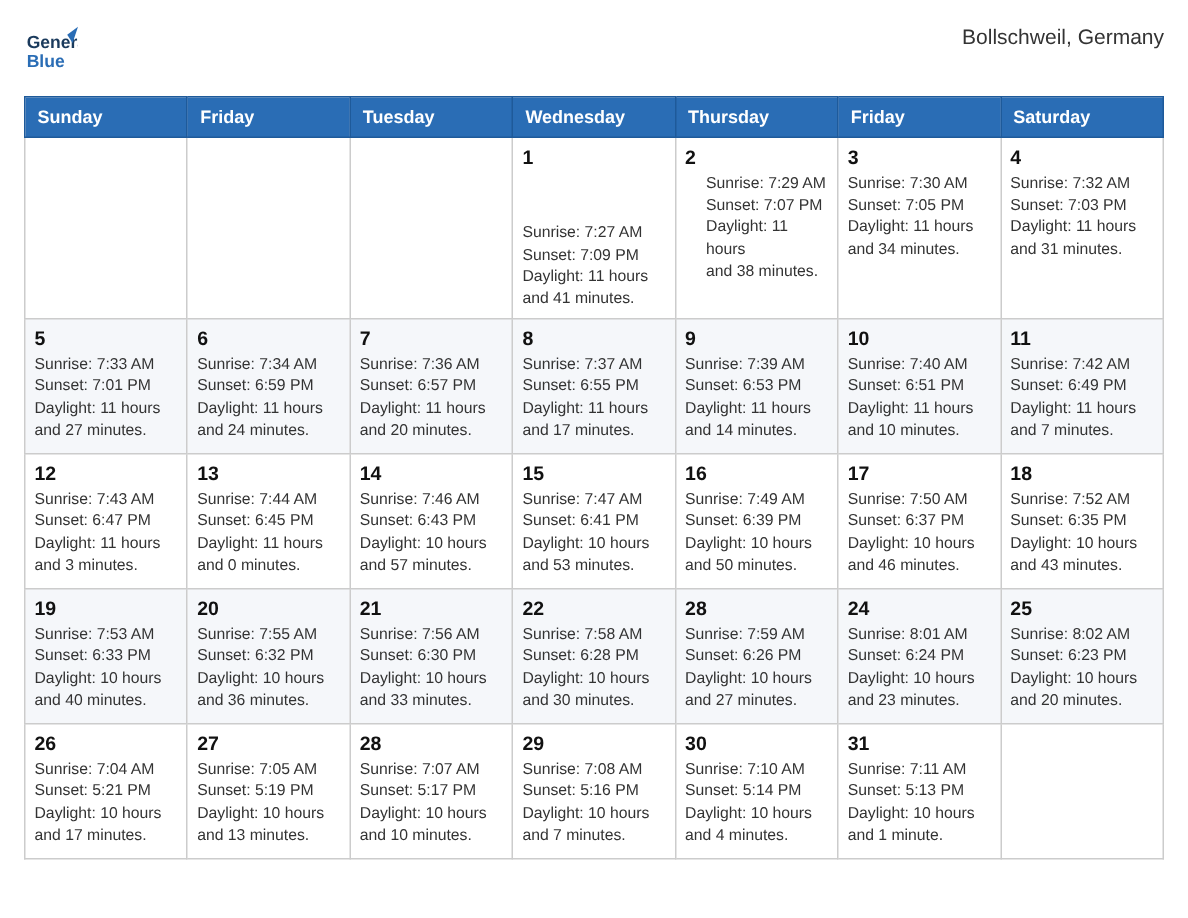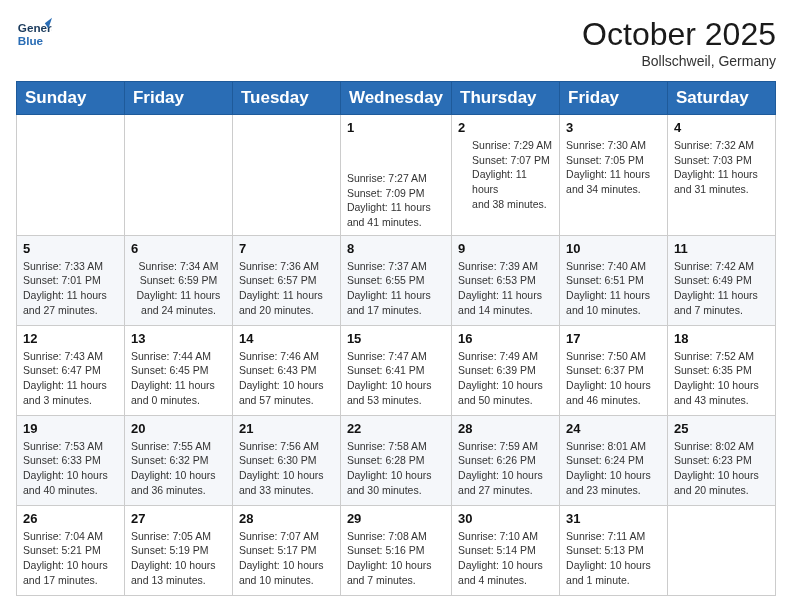--- a/index.html
+++ b/index.html
@@ -40,21 +40,21 @@
     .calendar {
       width: 100%;
       border-collapse: collapse;
       border: 1px solid #ccc;
     }
     .calendar th {
       background-color: #2a6db5;
       color: #fff;
       text-align: left;
       padding: 6px 8px;
-      font-size: 17px;
+      font-size: 12px;
       font-weight: bold;
       border: 1px solid #1e5a9a;
     }
     .calendar td {
       vertical-align: top;
       border: 1px solid #ccc;
       padding: 5px 6px;
       width: 108px;
       min-height: 90px;
       font-size: 11px;
@@ -86,21 +86,20 @@
 
 <div class="header">
   <div class="logo">
     <svg class="logo-icon" viewBox="0 0 40 40">
       <text x="2" y="18" font-size="13" font-weight="bold" fill="#1a3a5c" font-family="Arial">General</text>
       <text x="2" y="32" font-size="13" font-weight="bold" fill="#2a6db5" font-family="Arial">Blue</text>
       <polygon points="32,8 40,2 36,14" fill="#2a6db5"></polygon>
     </svg>
   </div>
   <div class="title-section">
-    <div class="month-title">October 2025</div>
     <div class="location">Bollschweil, Germany</div>
   </div>
 </div>
 
 <table class="calendar">
   <thead>
     <tr id="header-row">
     <th>Sunday</th>
         <th>Friday</th>
         <th>Tuesday</th>
@@ -147,21 +146,21 @@
       <tr class="week-row">
         <td>
           <span class="day-number">5</span>
           <div class="day-info" style="white-space: pre-line;">Sunrise: 7:33 AM
 Sunset: 7:01 PM
 Daylight: 11 hours
 and 27 minutes.</div>
         </td>
         <td>
           <span class="day-number">6</span>
-          <div class="day-info" style="white-space: pre-line; text-align: center;">Sunrise: 7:34 AM
+          <div class="day-info" style="white-space: pre-line;">Sunrise: 7:34 AM
 Sunset: 6:59 PM
 Daylight: 11 hours
 and 24 minutes.</div>
         </td>
         <td>
           <span class="day-number">7</span>
           <div class="day-info" style="white-space: pre-line;">Sunrise: 7:36 AM
 Sunset: 6:57 PM
 Daylight: 11 hours
 and 20 minutes.</div>

